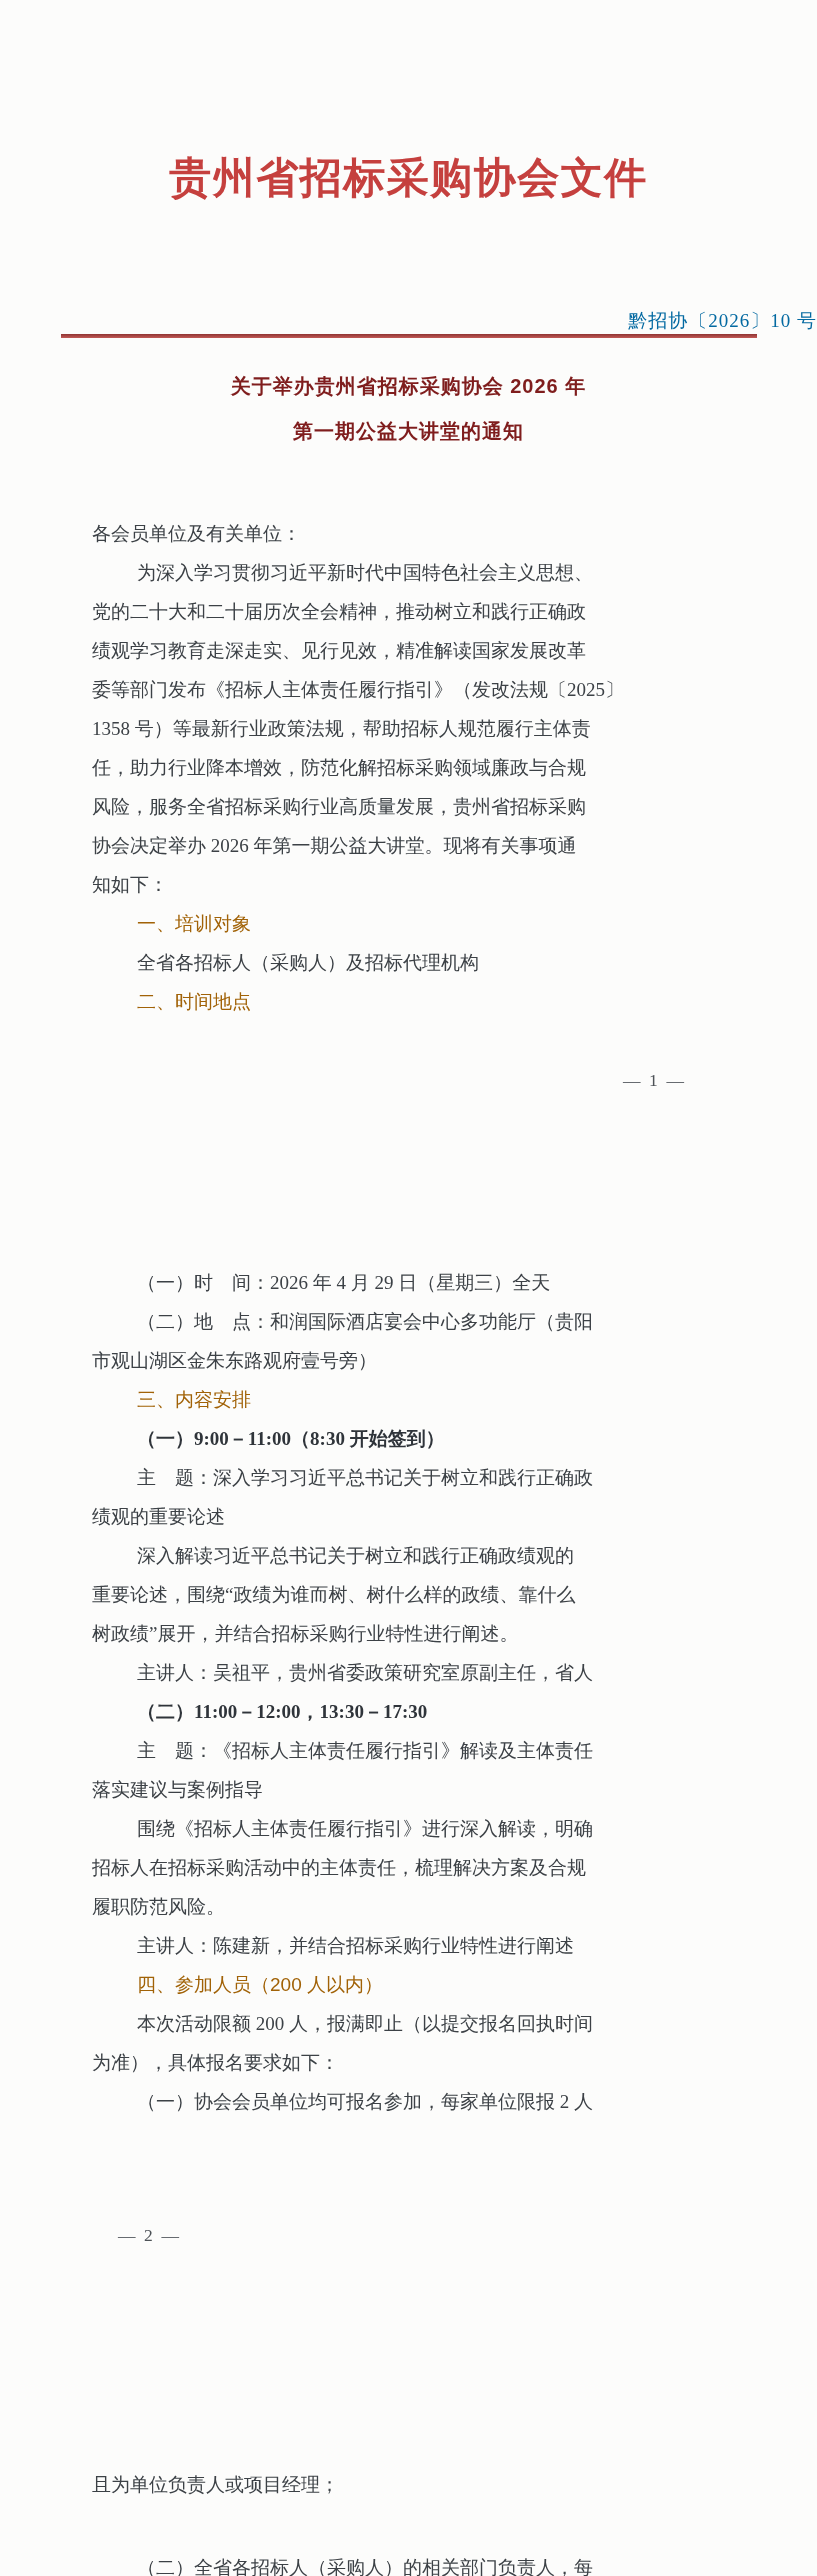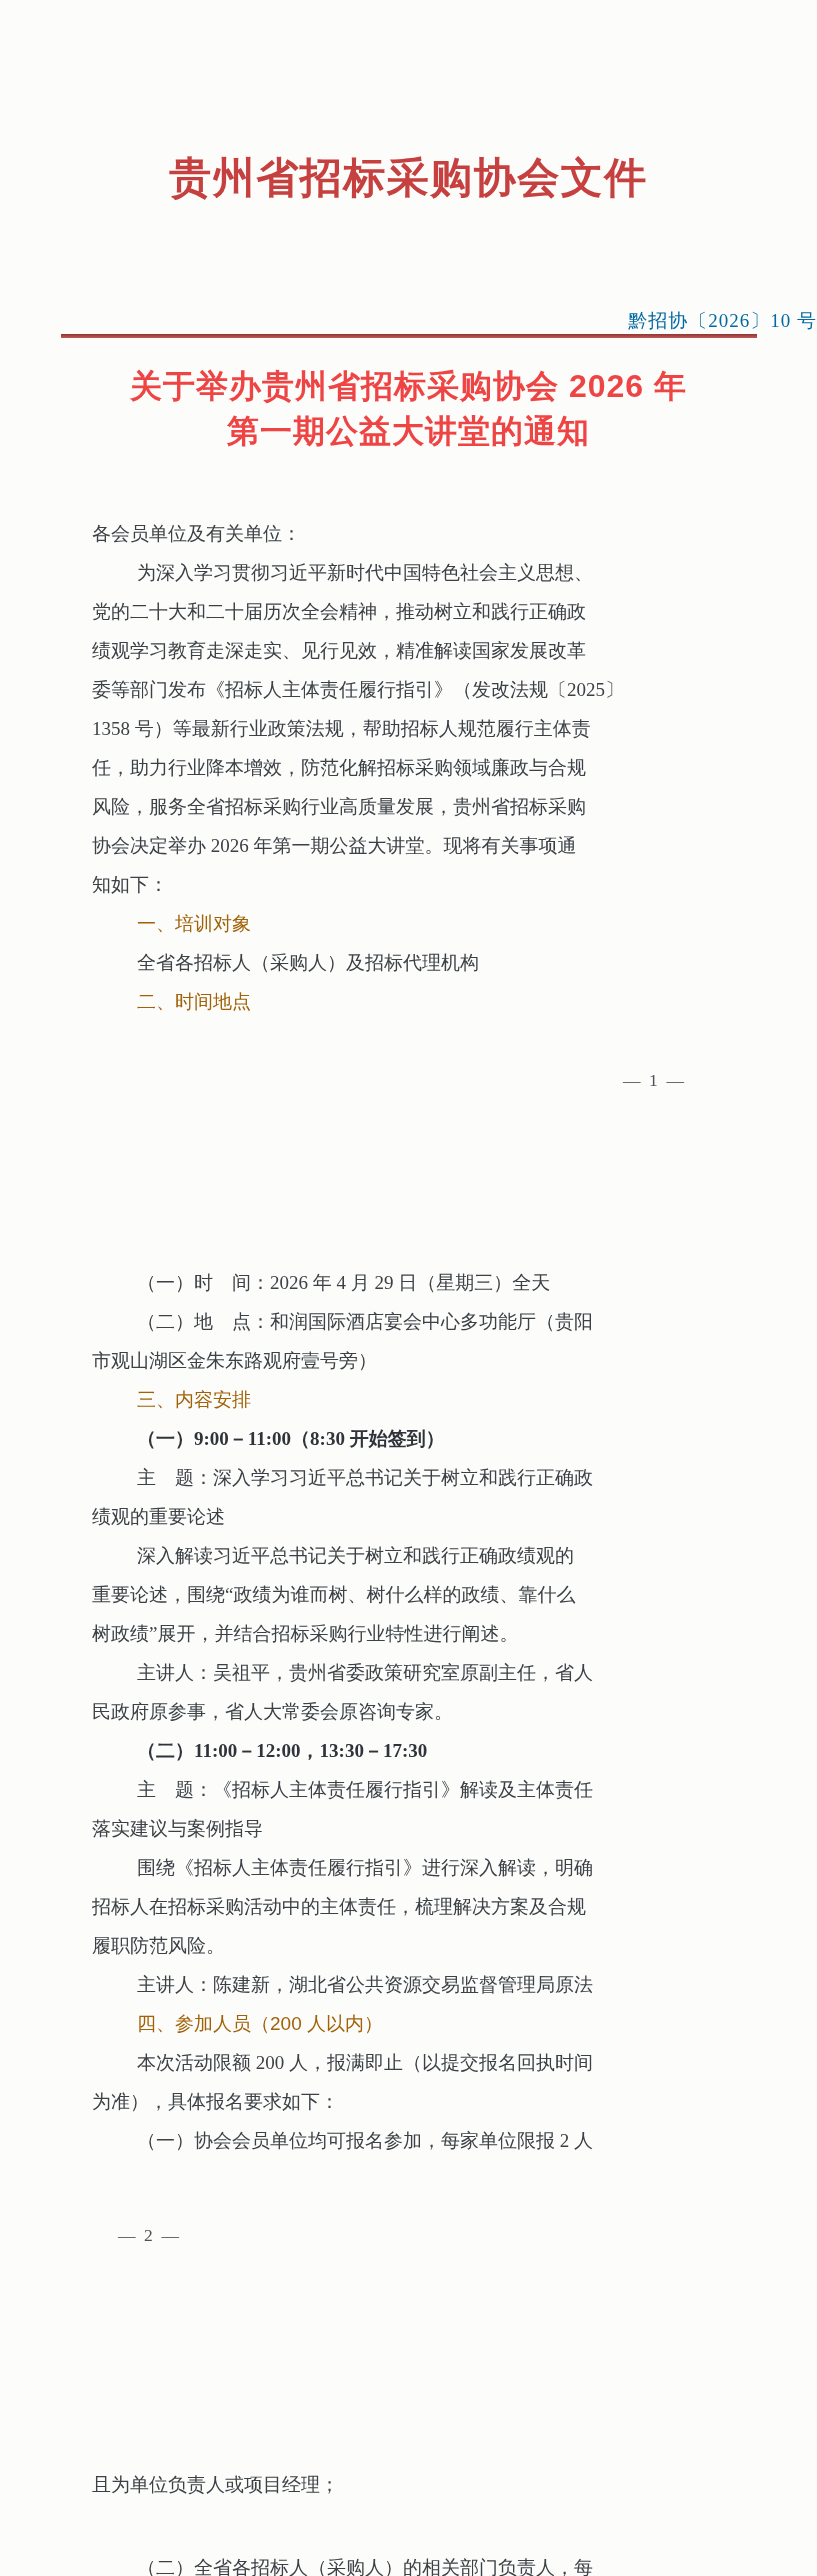--- a/index.html
+++ b/index.html
@@ -5,21 +5,21 @@
   html,body{margin:0;padding:0;background:#fcfcfb;}
   .doc{position:relative;width:817px;height:3468px;background:#fcfcfb;overflow:hidden;
        font-family:"Liberation Serif","DejaVu Serif",serif;color:#3c4146;}
   .banner{position:absolute;top:150px;left:0;width:100%;text-align:center;
           font-size:42px;font-weight:700;color:#c5403e;letter-spacing:1.5px;white-space:nowrap;}
   .docnum{position:absolute;top:308px;left:0;width:100%;text-align:right;
           font-size:19px;letter-spacing:1px;color:#0369a1;}
   .rule{position:absolute;left:61px;top:334px;width:696px;height:3.6px;
         background:linear-gradient(#8f3432,#c25a57);}
   .title{position:absolute;top:364px;left:0;width:100%;text-align:center;font-weight:700;
-         font-size:32px;line-height:45px;color:#ef4444;letter-spacing:1px;
+         font-size:20px;line-height:45px;color:#7f1d1d;letter-spacing:1px;
          font-family:"Liberation Sans","DejaVu Sans",sans-serif;}
   .pagebody{position:absolute;left:92px;width:644px;}
   .p1{top:514px;}  .p1 .ln{height:39px;line-height:39px;}
   .p2{top:1263px;} .p2 .ln{height:39px;line-height:39px;}
   .p3{top:2421px;} .p3 .ln{height:39px;line-height:39px;margin-top:44px;}
   .ln{font-size:19px;white-space:nowrap;color:#3c4146;}
   .ind{padding-left:45px;}
   .hd{font-family:"Liberation Sans","DejaVu Sans",sans-serif;font-weight:400;color:#a16207;}
   .tm{font-weight:700;color:#2f343a;}
   .marker{position:absolute;font-size:17.5px;color:#4d5257;letter-spacing:2.1px;width:113px;text-align:center;}
@@ -62,28 +62,27 @@
     <div class="ln ind">（二）地　点：和润国际酒店宴会中心多功能厅（贵阳</div>
     <div class="ln">市观山湖区金朱东路观府壹号旁）</div>
     <div class="ln ind hd">三、内容安排</div>
     <div class="ln ind tm">（一）9:00－11:00（8:30 开始签到）</div>
     <div class="ln ind">主　题：深入学习习近平总书记关于树立和践行正确政</div>
     <div class="ln">绩观的重要论述</div>
     <div class="ln ind">深入解读习近平总书记关于树立和践行正确政绩观的</div>
     <div class="ln">重要论述，围绕“政绩为谁而树、树什么样的政绩、靠什么</div>
     <div class="ln">树政绩”展开，并结合招标采购行业特性进行阐述。</div>
     <div class="ln ind">主讲人：吴祖平，贵州省委政策研究室原副主任，省人</div>
-    <div class="ln">民政府原参事，省人大常委会原咨询专家。</div>
     <div class="ln ind tm">（二）11:00－12:00，13:30－17:30</div>
     <div class="ln ind">主　题：《招标人主体责任履行指引》解读及主体责任</div>
     <div class="ln">落实建议与案例指导</div>
     <div class="ln ind">围绕《招标人主体责任履行指引》进行深入解读，明确</div>
     <div class="ln">招标人在招标采购活动中的主体责任，梳理解决方案及合规</div>
     <div class="ln">履职防范风险。</div>
-    <div class="ln ind">主讲人：陈建新，湖北省公共资源交易监督管理局原法</div>
+    <div class="ln ind">主讲人：陈建新，并结合招标采购行业特性进行阐述</div>
     <div class="ln ind hd">四、参加人员（200 人以内）</div>
     <div class="ln ind">本次活动限额 200 人，报满即止（以提交报名回执时间</div>
     <div class="ln">为准），具体报名要求如下：</div>
     <div class="ln ind">（一）协会会员单位均可报名参加，每家单位限报 2 人</div>
   </div>
   <div class="marker" id="mk2">— 2 —</div>
 
   <div class="pagebody p3">
     <div class="ln">且为单位负责人或项目经理；</div>
     <div class="ln ind">（二）全省各招标人（采购人）的相关部门负责人，每</div>

